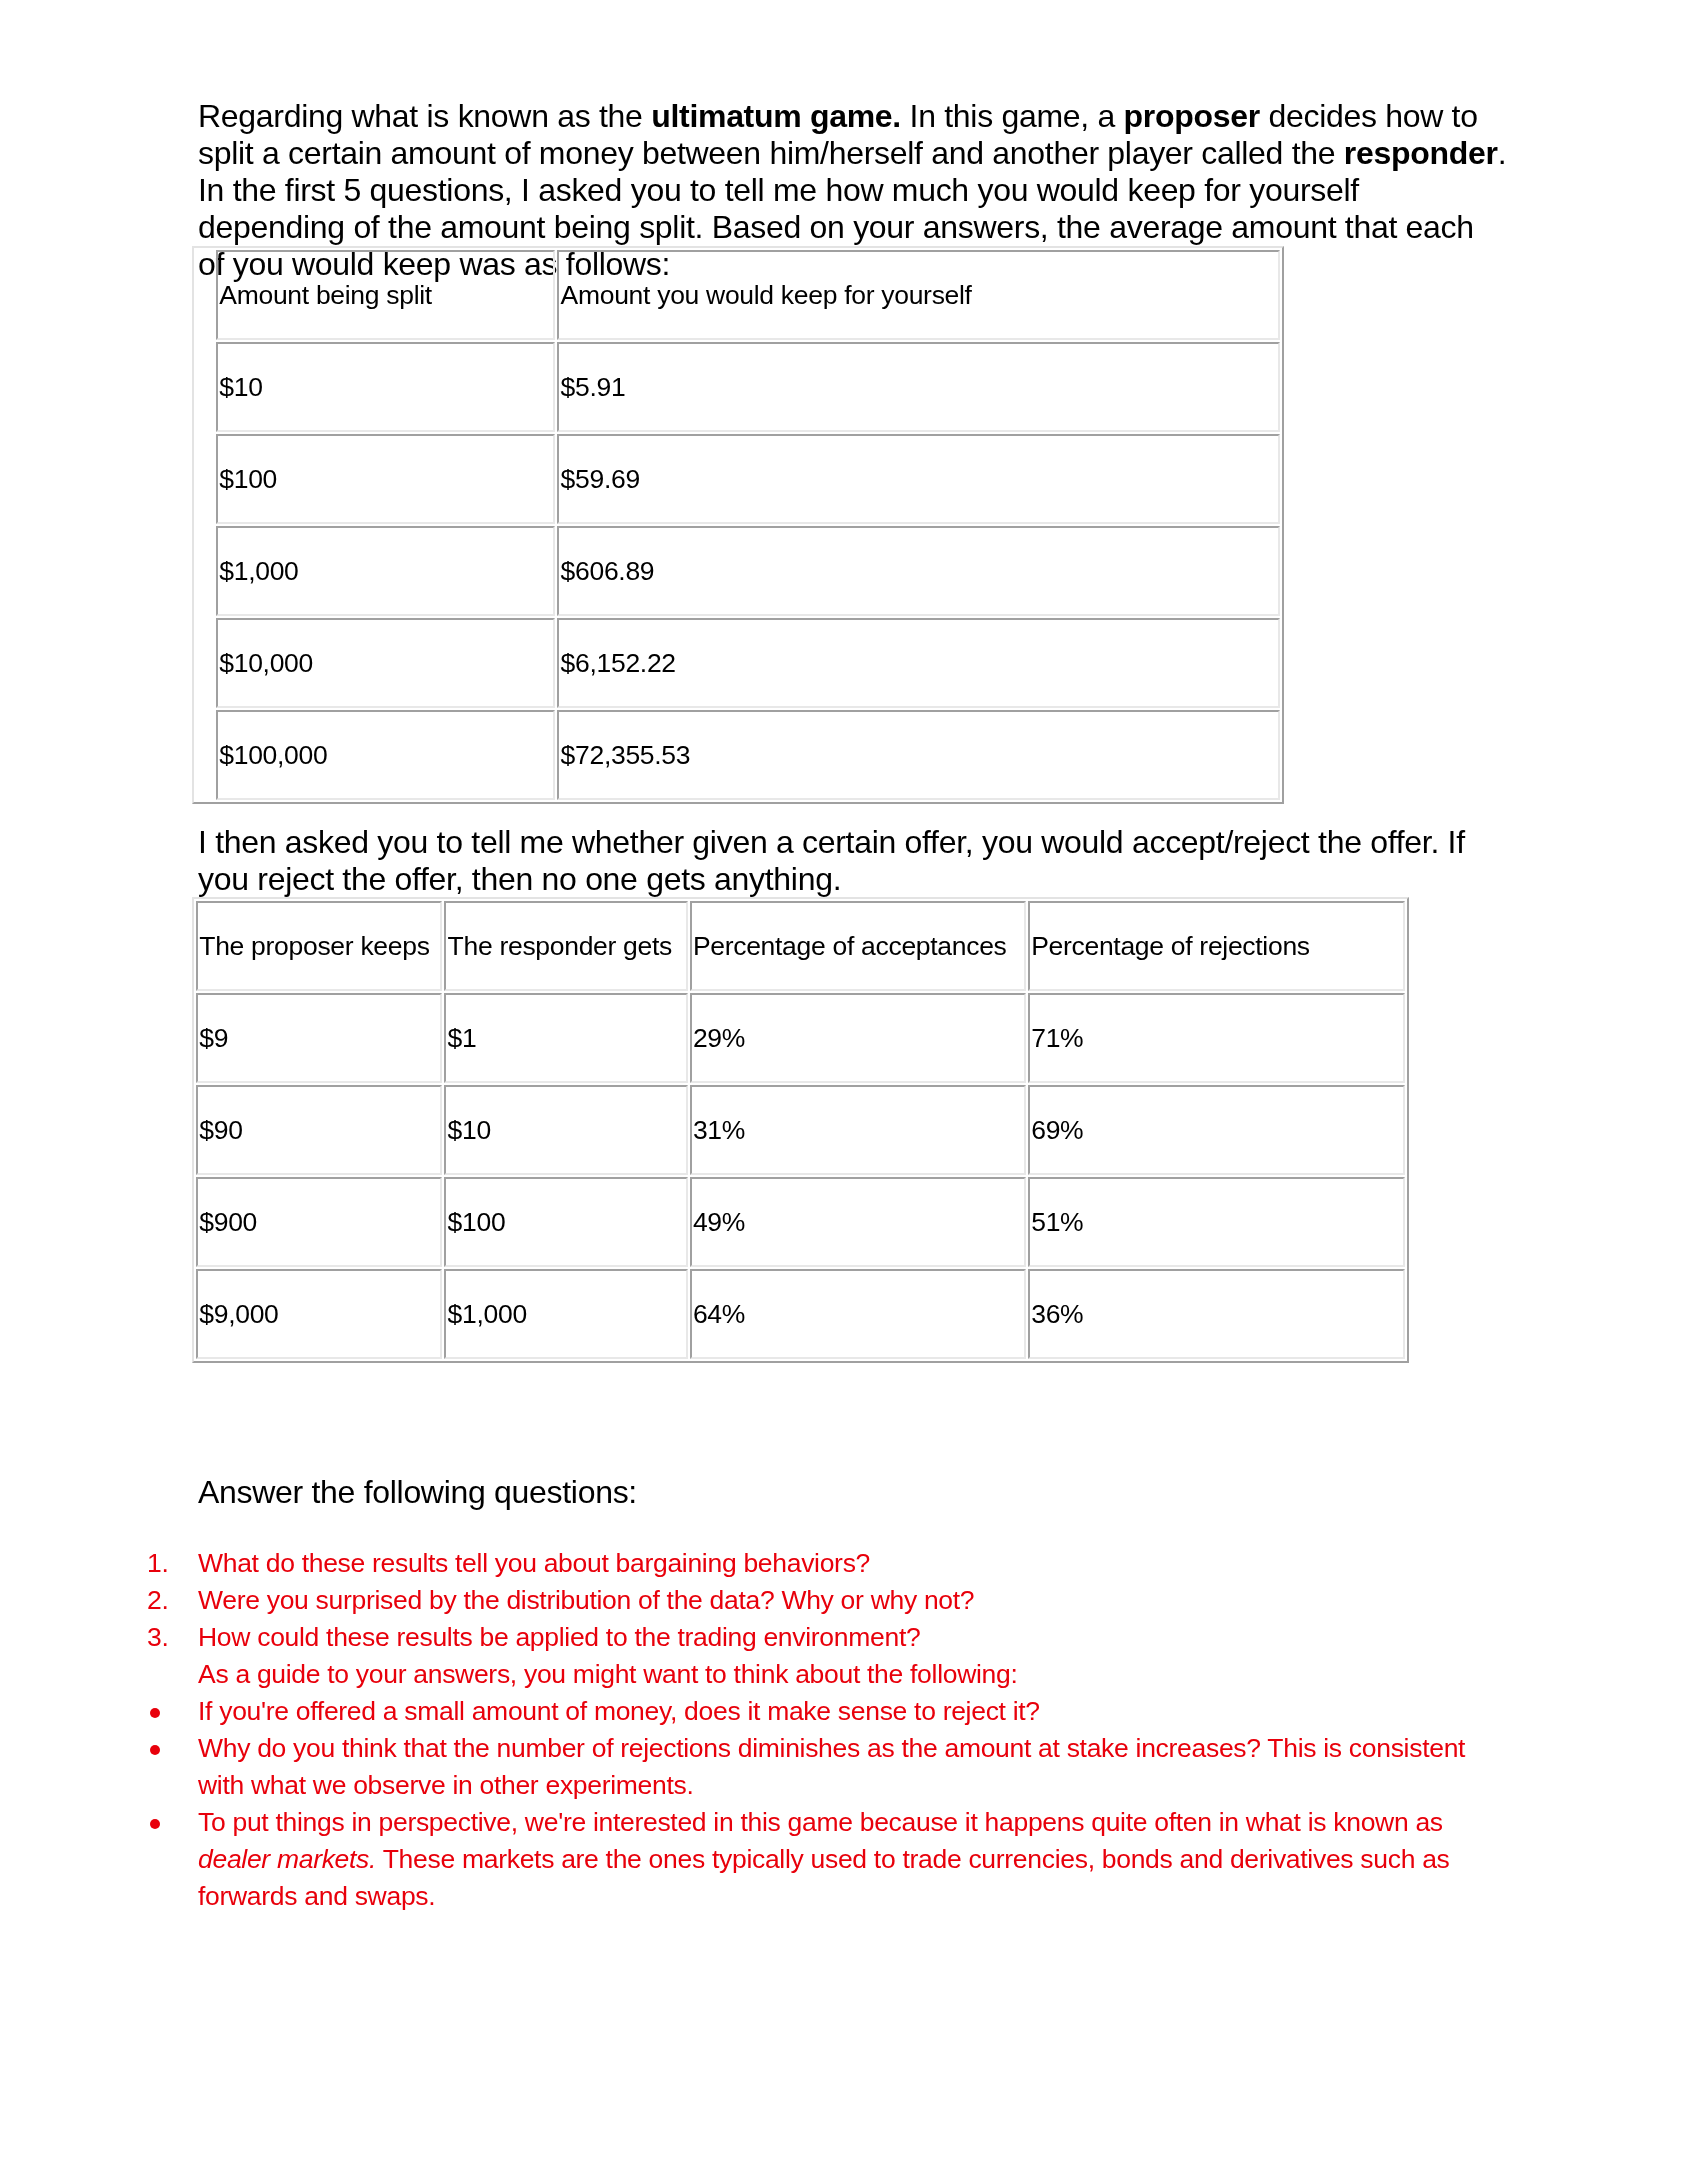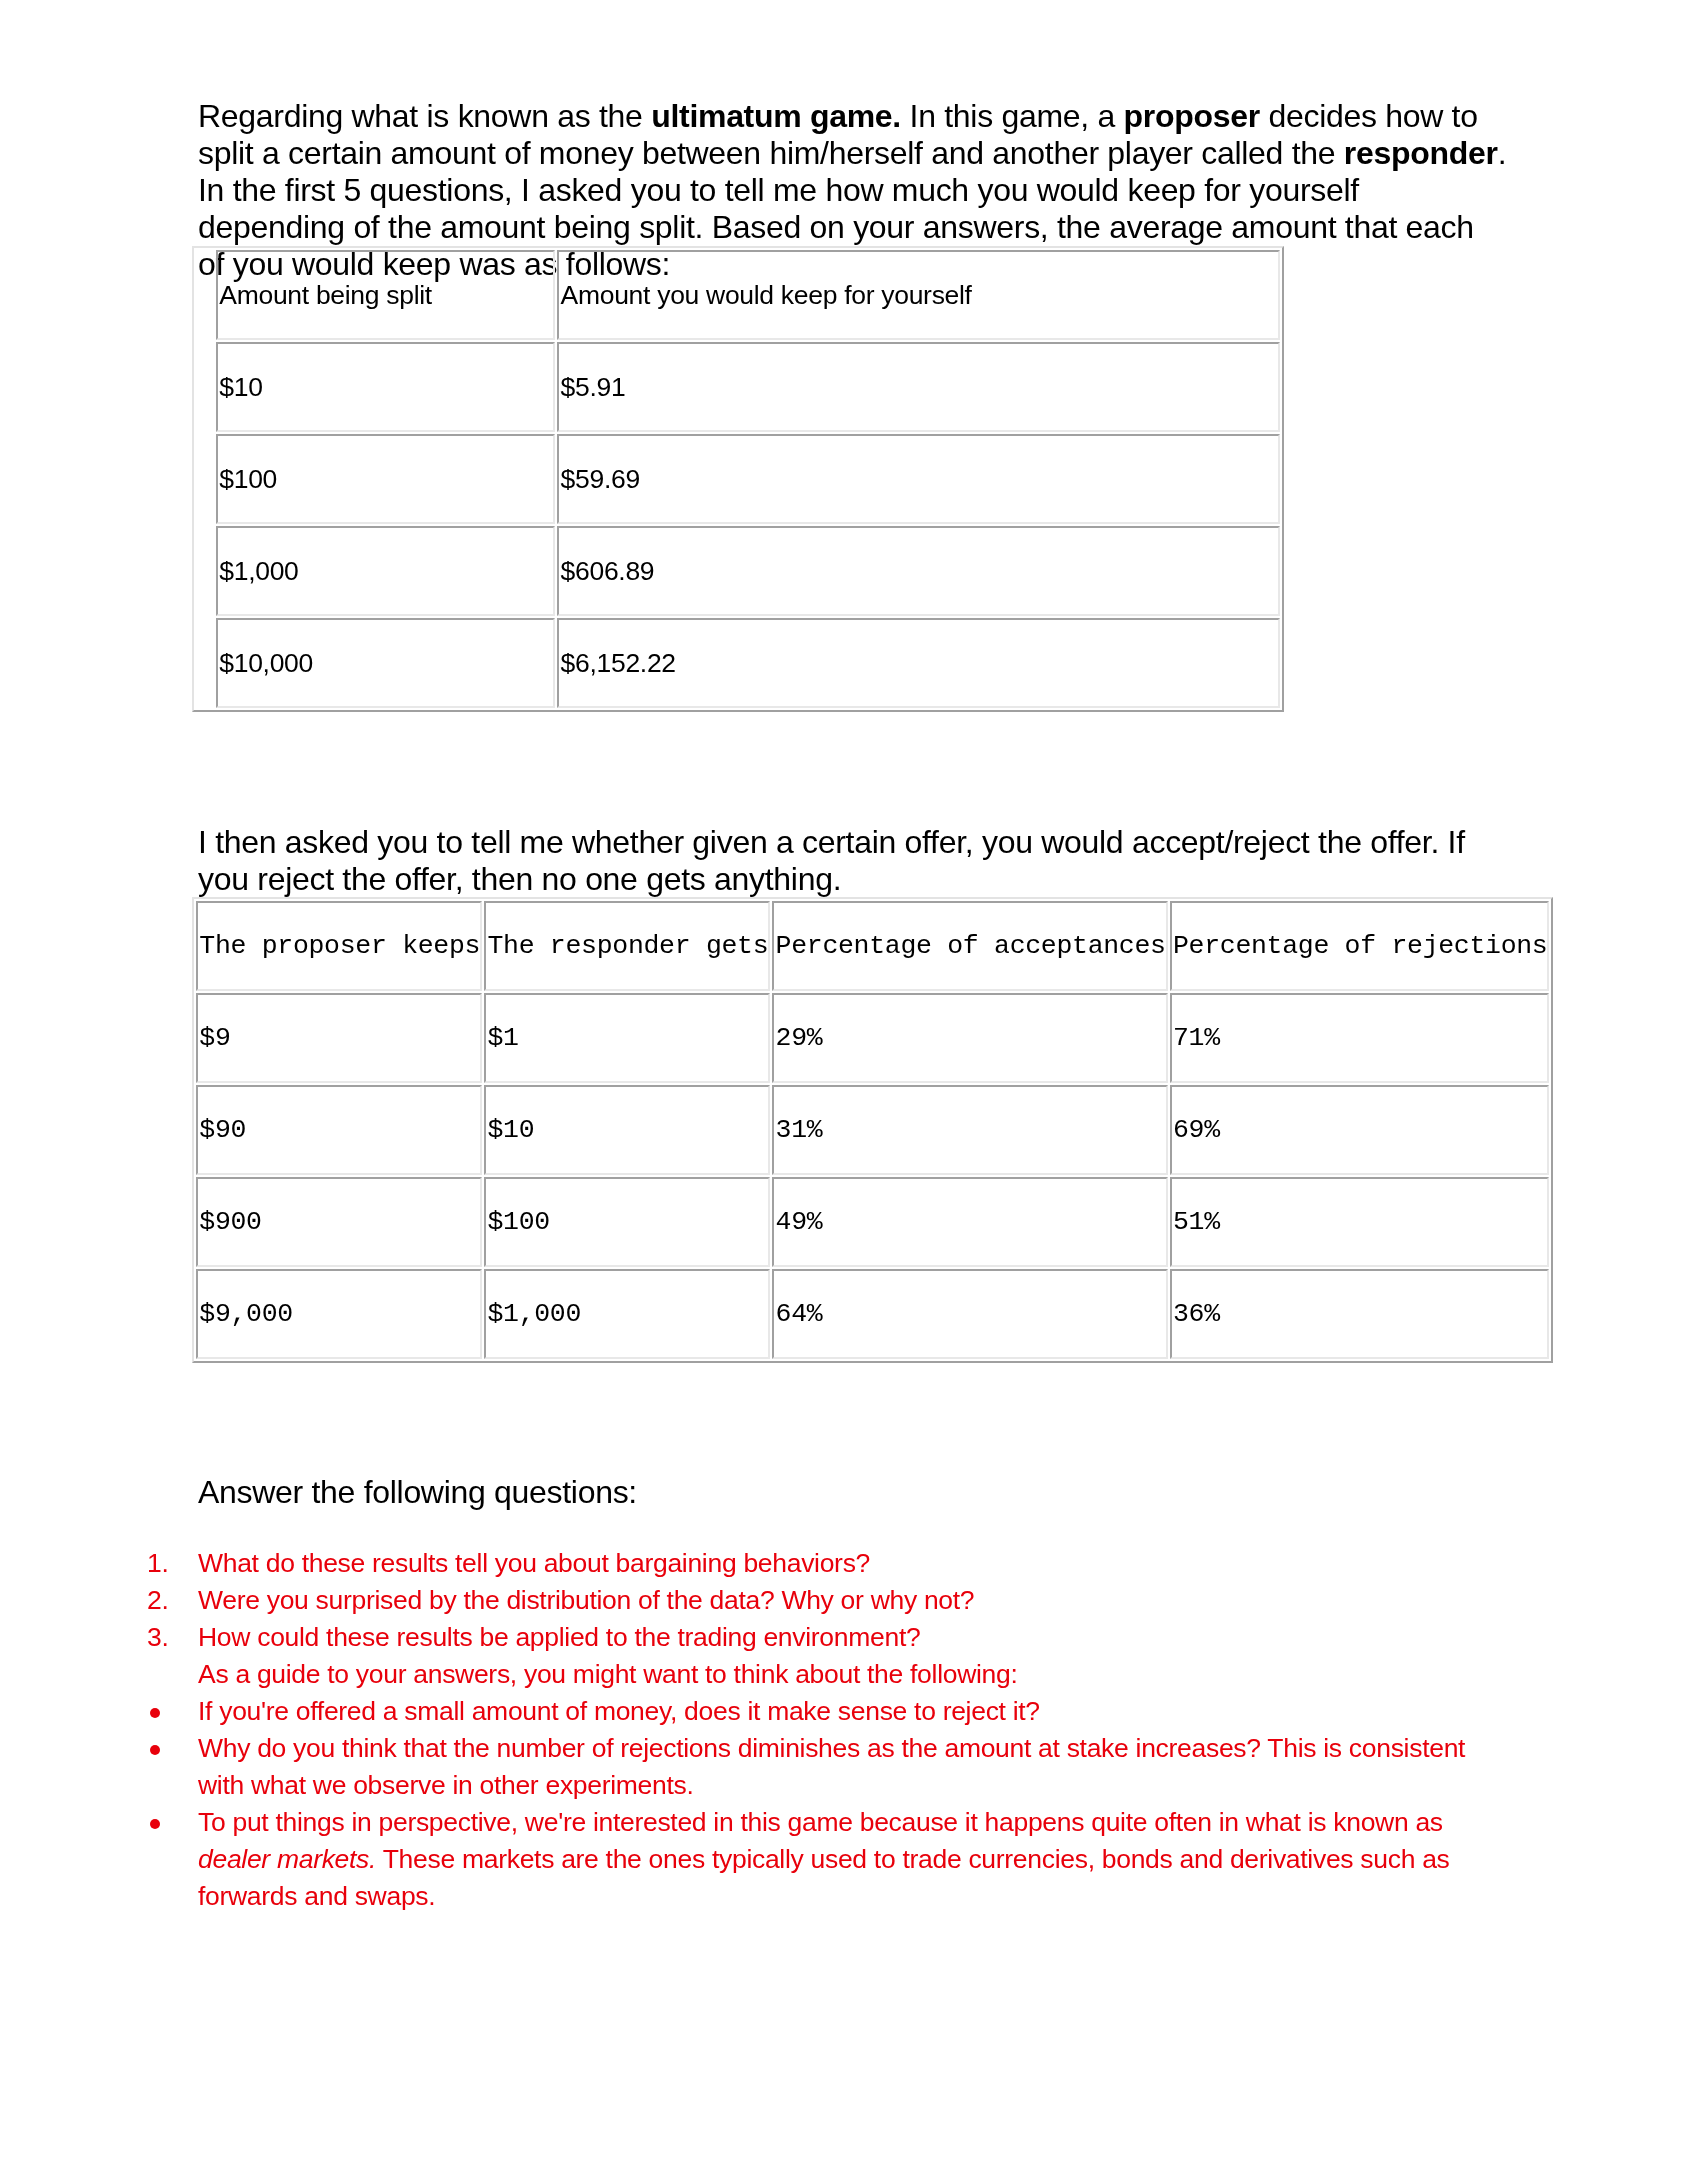--- a/index.html
+++ b/index.html
@@ -28,21 +28,21 @@
     }
     table.bevel td {
       border-top: 2px solid #a0a0a0; border-left: 2px solid #a0a0a0;
       border-right: 2px solid #e8e8e8; border-bottom: 2px solid #e8e8e8;
       padding: 0 0 0 1.3px; vertical-align: middle; text-align: left;
       white-space: nowrap;
     }
     #table1 { top: 246px; width: 1092px; padding-left: 20px; }
     #table1 td { height: 86px; }
     #table1 td.c1 { width: 334px; }
-    #table2 { top: 897px; width: 1217px; font-family: Liberation Mono, monospace; }
+    #table2 { top: 897px; width: 1217px; }
     #table2 td { height: 86px; }
     #table2 td.c1 { width: 241px; }
     #table2 td.c2 { width: 238px; }
     #table2 td.c3 { width: 331px; }
 
     
     .red { color: #e8000b; }
     .q-list {
       position: absolute; left: 0; top: 1545px; width: 1522px;
       font-size: 26.5px; line-height: 37px; letter-spacing: -0.3px;
@@ -76,20 +76,24 @@
     <td class="c1">$100</td>
     <td>$59.69</td>
   </tr>
   <tr>
     <td class="c1">$1,000</td>
     <td>$606.89</td>
   </tr>
   <tr>
     <td class="c1">$10,000</td>
     <td>$6,152.22</td>
+  </tr>
+  <tr>
+    <td class="c1">$100,000</td>
+    <td>$72,355.53</td>
   </tr>
 </tbody>
   </table>
 
 <div class="text-block" id="intro2">I then asked you to tell me whether given a certain offer, you would accept/reject the offer. If you reject the offer, then no one gets anything.</div>
 
 <table class="bevel" id="table2">
   <tbody>
       <tr>
     <td class="c1">The proposer keeps</td>

